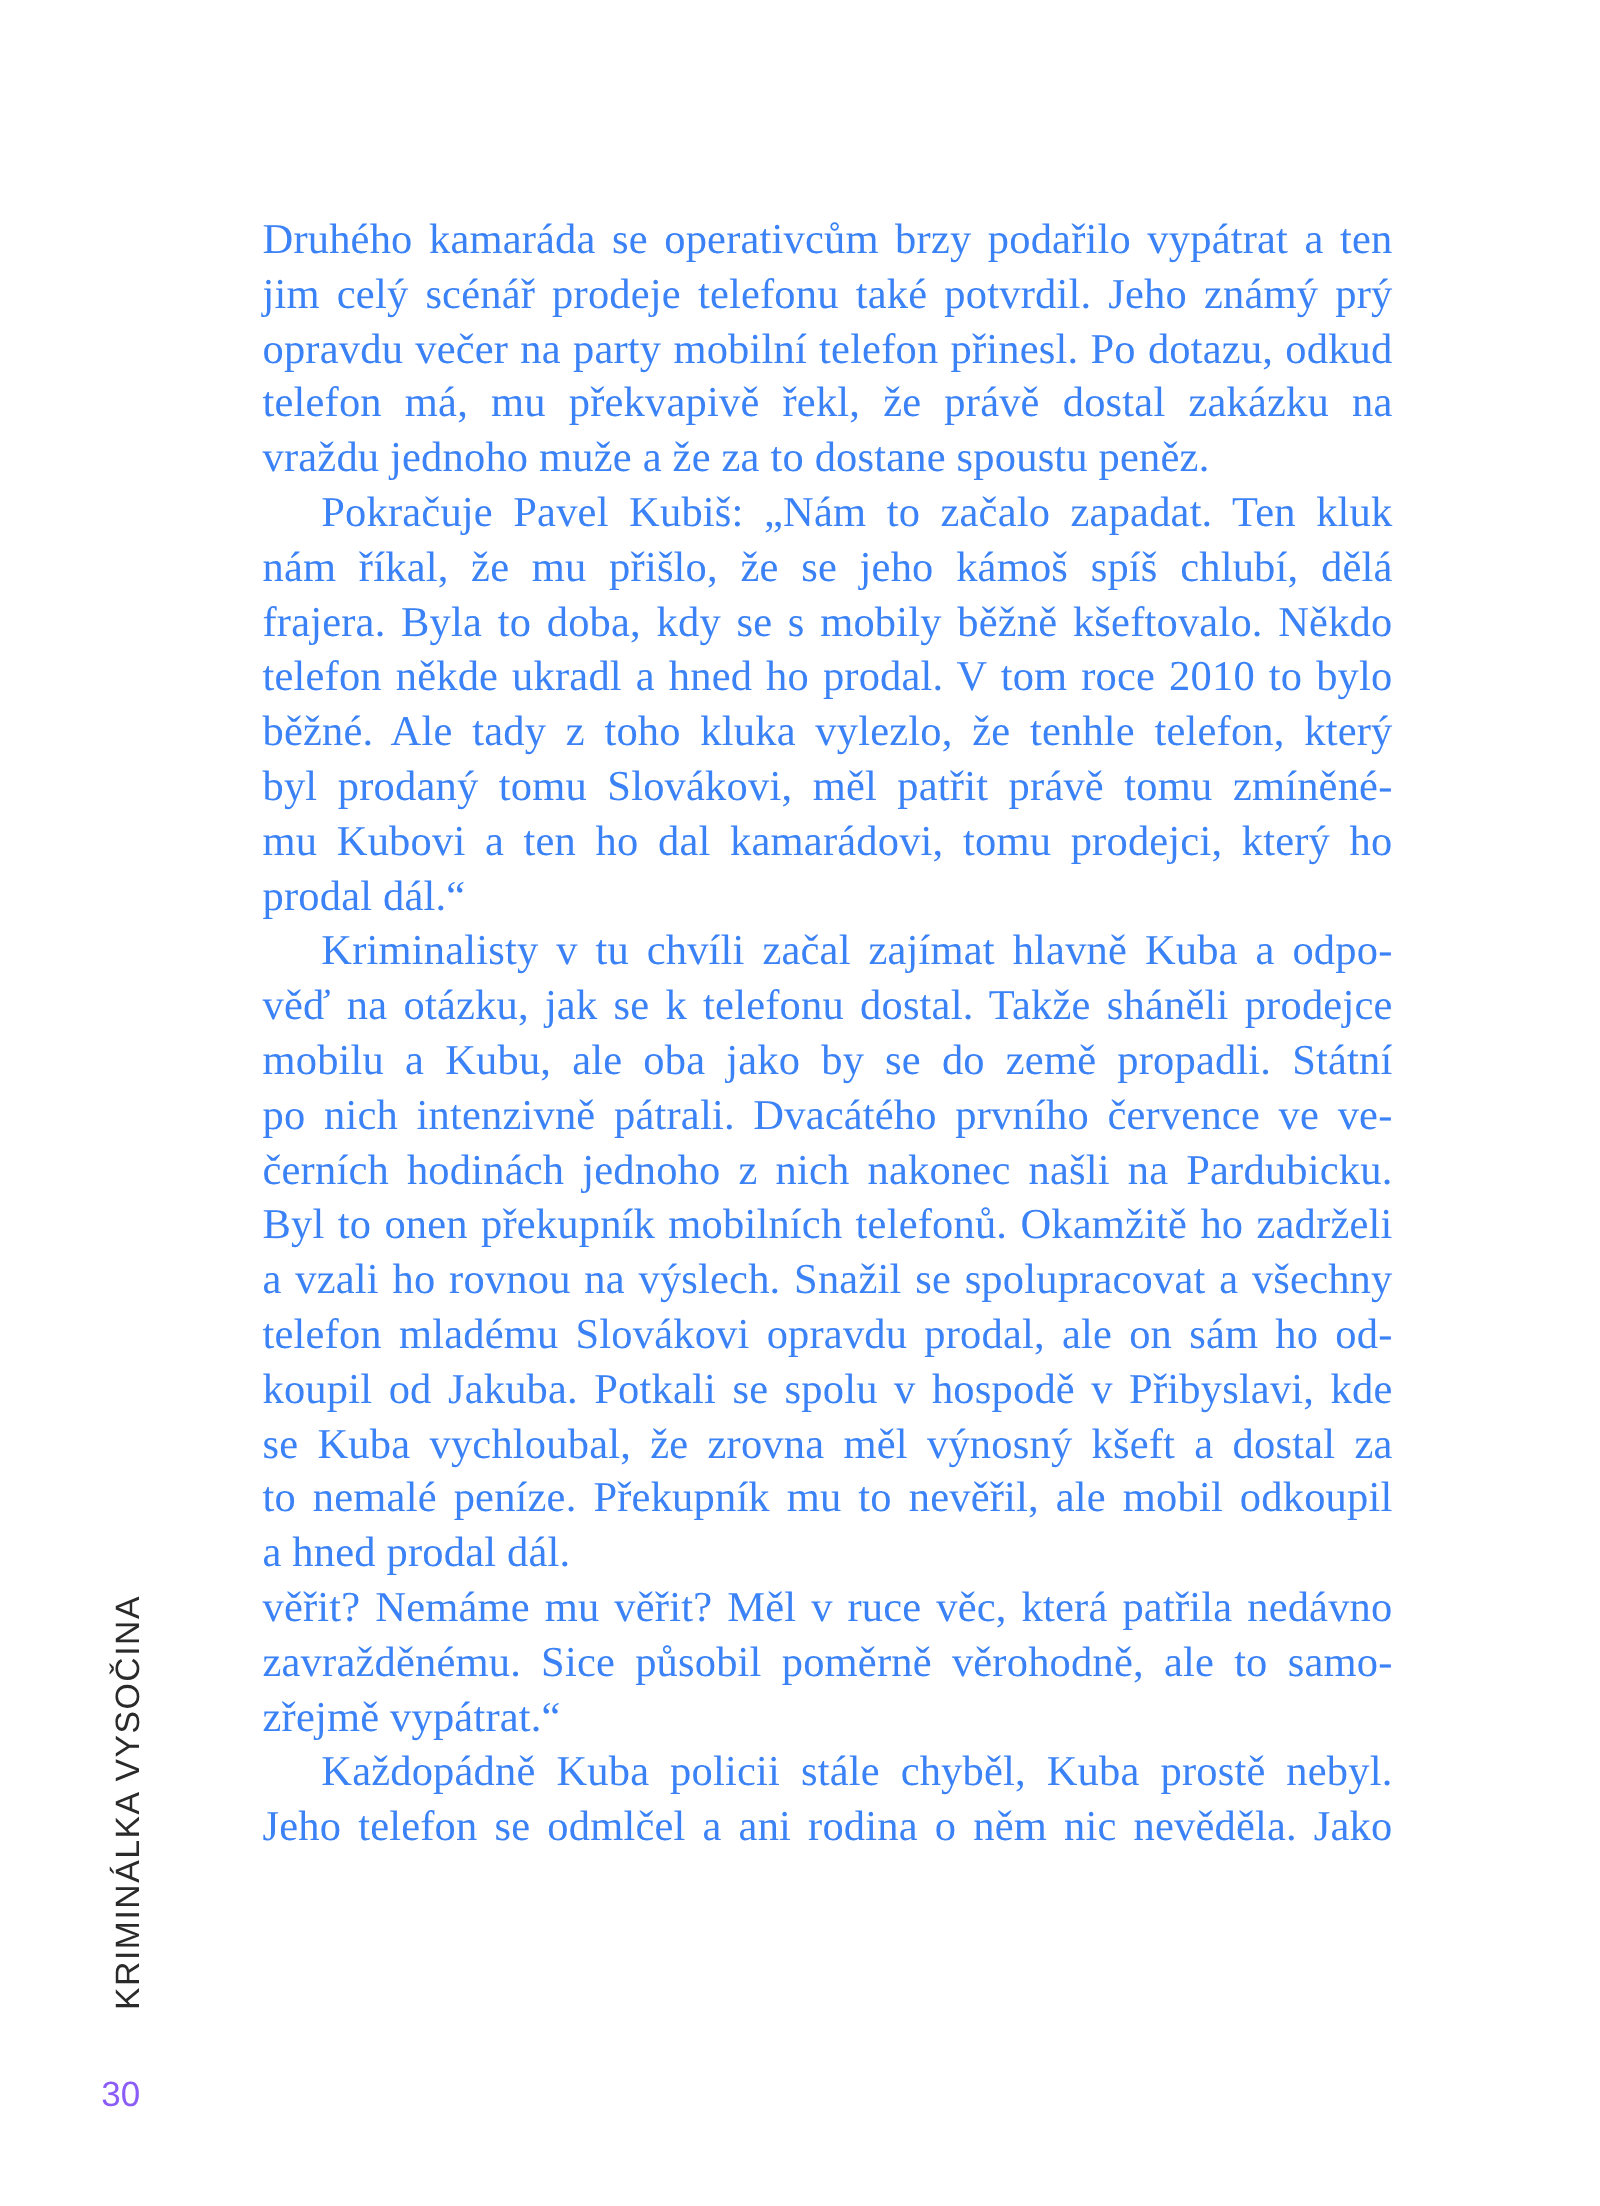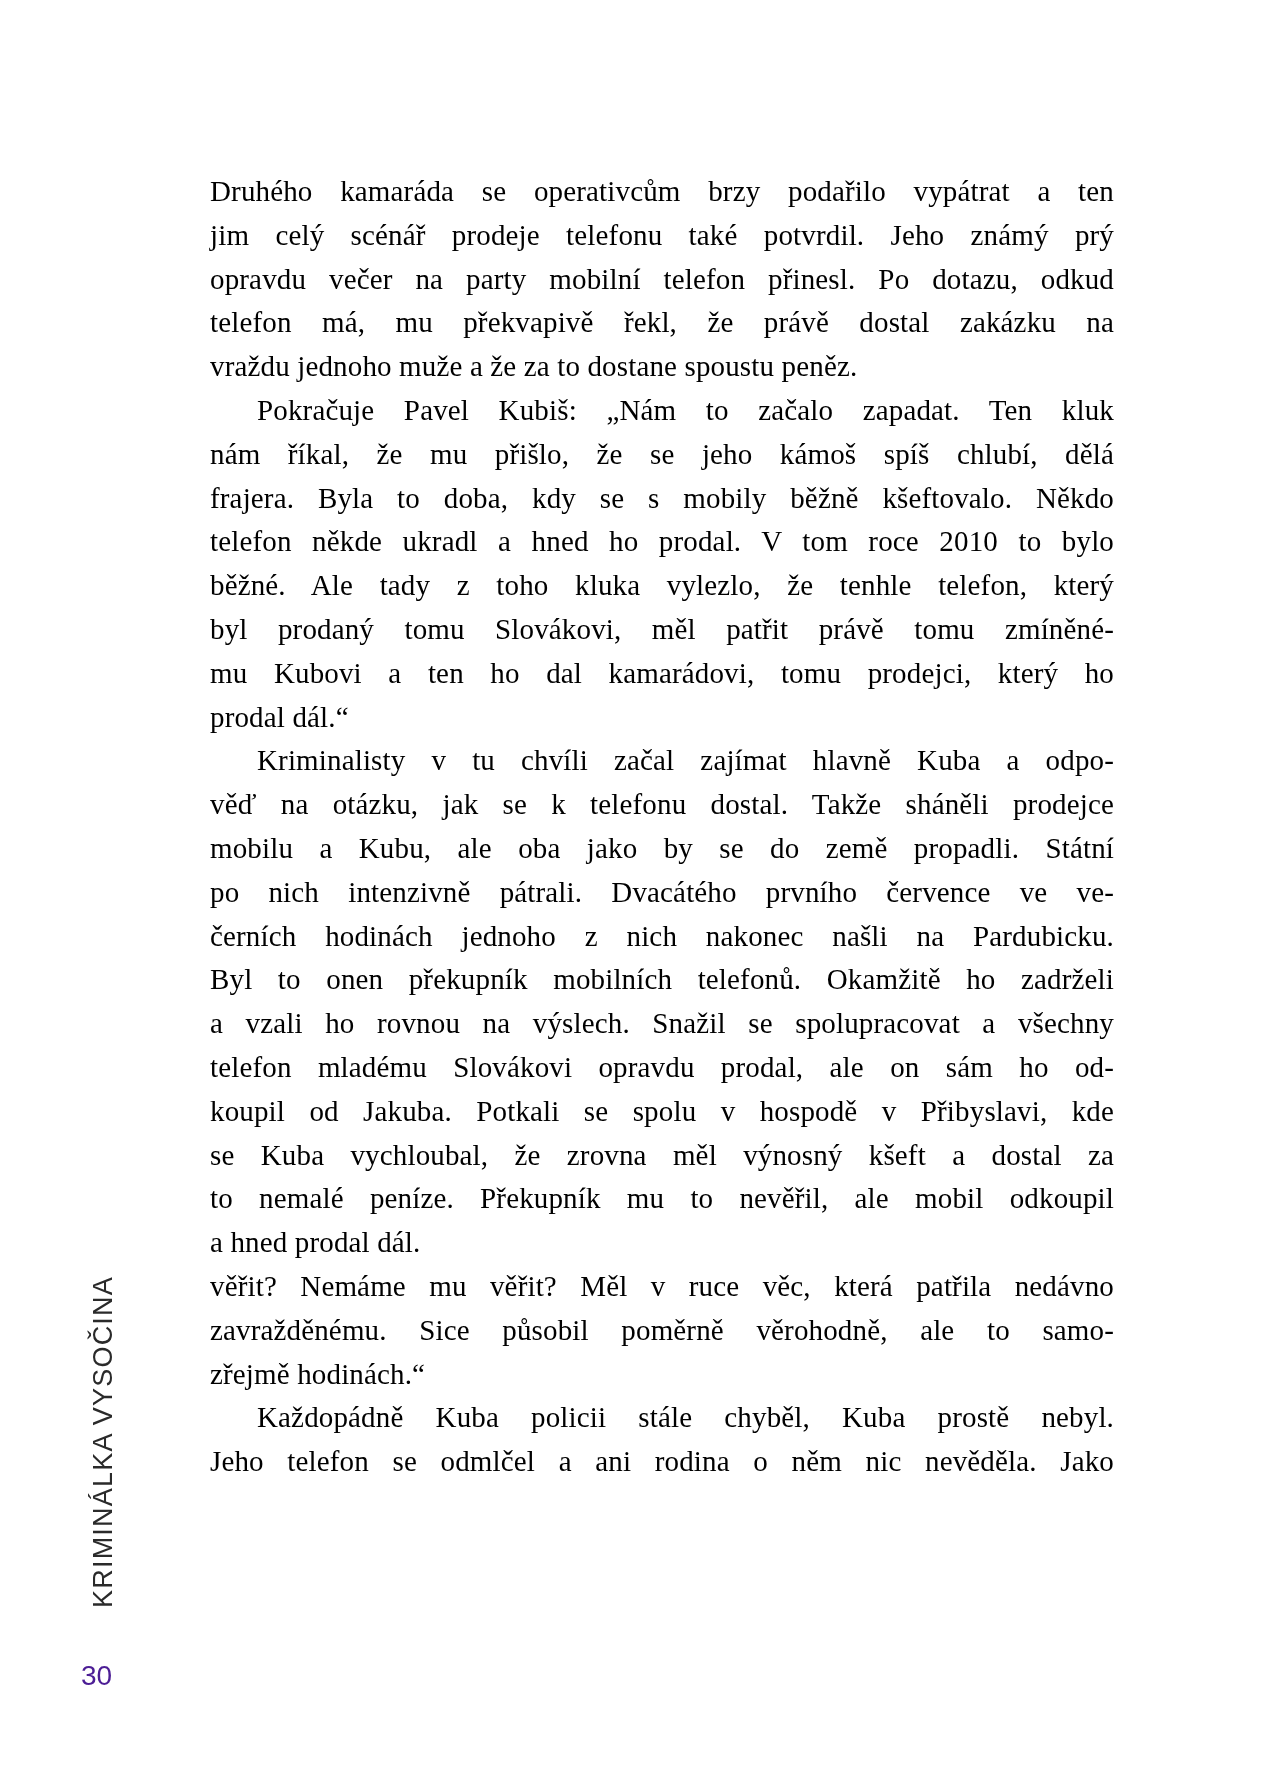--- a/index.html
+++ b/index.html
@@ -1,42 +1,42 @@
 <!DOCTYPE html>
 <html><head>
 <meta charset="utf-8">
 <style>
   html, body { margin: 0; padding: 0; background: #ffffff; }
   body { width: 1280px; height: 1765px; position: relative; overflow: hidden; }
   .page { position: absolute; left: 0; top: 0; width: 1280px; height: 1765px; background: #ffffff; }
   .body-text {
     position: absolute; left: 210px; top: 170px; width: 904px;
     font-family: "Liberation Serif", "DejaVu Serif", serif;
-    font-size: 29px; color: #000000;
+    font-size: 34px; color: #3b82f6;
   }
   .line {
     display: block; height: 43.8px; line-height: 43.8px;
     white-space: nowrap; text-align: justify; text-align-last: justify;
     letter-spacing: 0.15px;
   }
   .line.last { text-align-last: left; }
   .line.indent { padding-left: 47px; }
   .running-title {
     position: absolute; left: 103px; top: 1442px;
     transform: translate(-50%, -50%) rotate(-90deg);
     font-family: "Liberation Sans", "DejaVu Sans", sans-serif;
     font-size: 27px; font-weight: 300; letter-spacing: 1.2px;
     color: #2a2a2a; white-space: nowrap;
     transform-origin: center center;
     font-stretch: condensed;
   }
   .page-number {
     position: absolute; left: 81px; top: 1660px;
     font-family: "Liberation Sans", "DejaVu Sans", sans-serif;
-    font-size: 28px; color: #4c1d95; line-height: 32px;
+    font-size: 28px; color: #8b5cf6; line-height: 32px;
   }
 </style>
 </head>
 <body>
 
 <div class="page">
   <div class="running-title">KRIMINÁLKA VYSOČINA</div>
   <div class="body-text" id="body-text">
       <div>
         <span class="line">Druhého kamaráda se operativcům brzy podařilo vypátrat a ten</span>
@@ -65,21 +65,21 @@
         <span class="line">a vzali ho rovnou na výslech. Snažil se spolupracovat a všechny</span>
         <span class="line">telefon mladému Slovákovi opravdu prodal, ale on sám ho od-</span>
         <span class="line">koupil od Jakuba. Potkali se spolu v hospodě v Přibyslavi, kde</span>
         <span class="line">se Kuba vychloubal, že zrovna měl výnosný kšeft a dostal za</span>
         <span class="line">to nemalé peníze. Překupník mu to nevěřil, ale mobil odkoupil</span>
         <span class="line last">a hned prodal dál.</span>
       </div>
       <div>
         <span class="line">věřit? Nemáme mu věřit? Měl v ruce věc, která patřila nedávno</span>
         <span class="line">zavražděnému. Sice působil poměrně věrohodně, ale to samo-</span>
-        <span class="line last">zřejmě hodinách.“</span>
+        <span class="line last">zřejmě vypátrat.“</span>
       </div>
       <div>
         <span class="line indent">Každopádně Kuba policii stále chyběl, Kuba prostě nebyl.</span>
         <span class="line">Jeho telefon se odmlčel a ani rodina o něm nic nevěděla. Jako</span>
       </div>
     </div>
   <div class="page-number">30</div>
 </div>
 
 </body></html>

